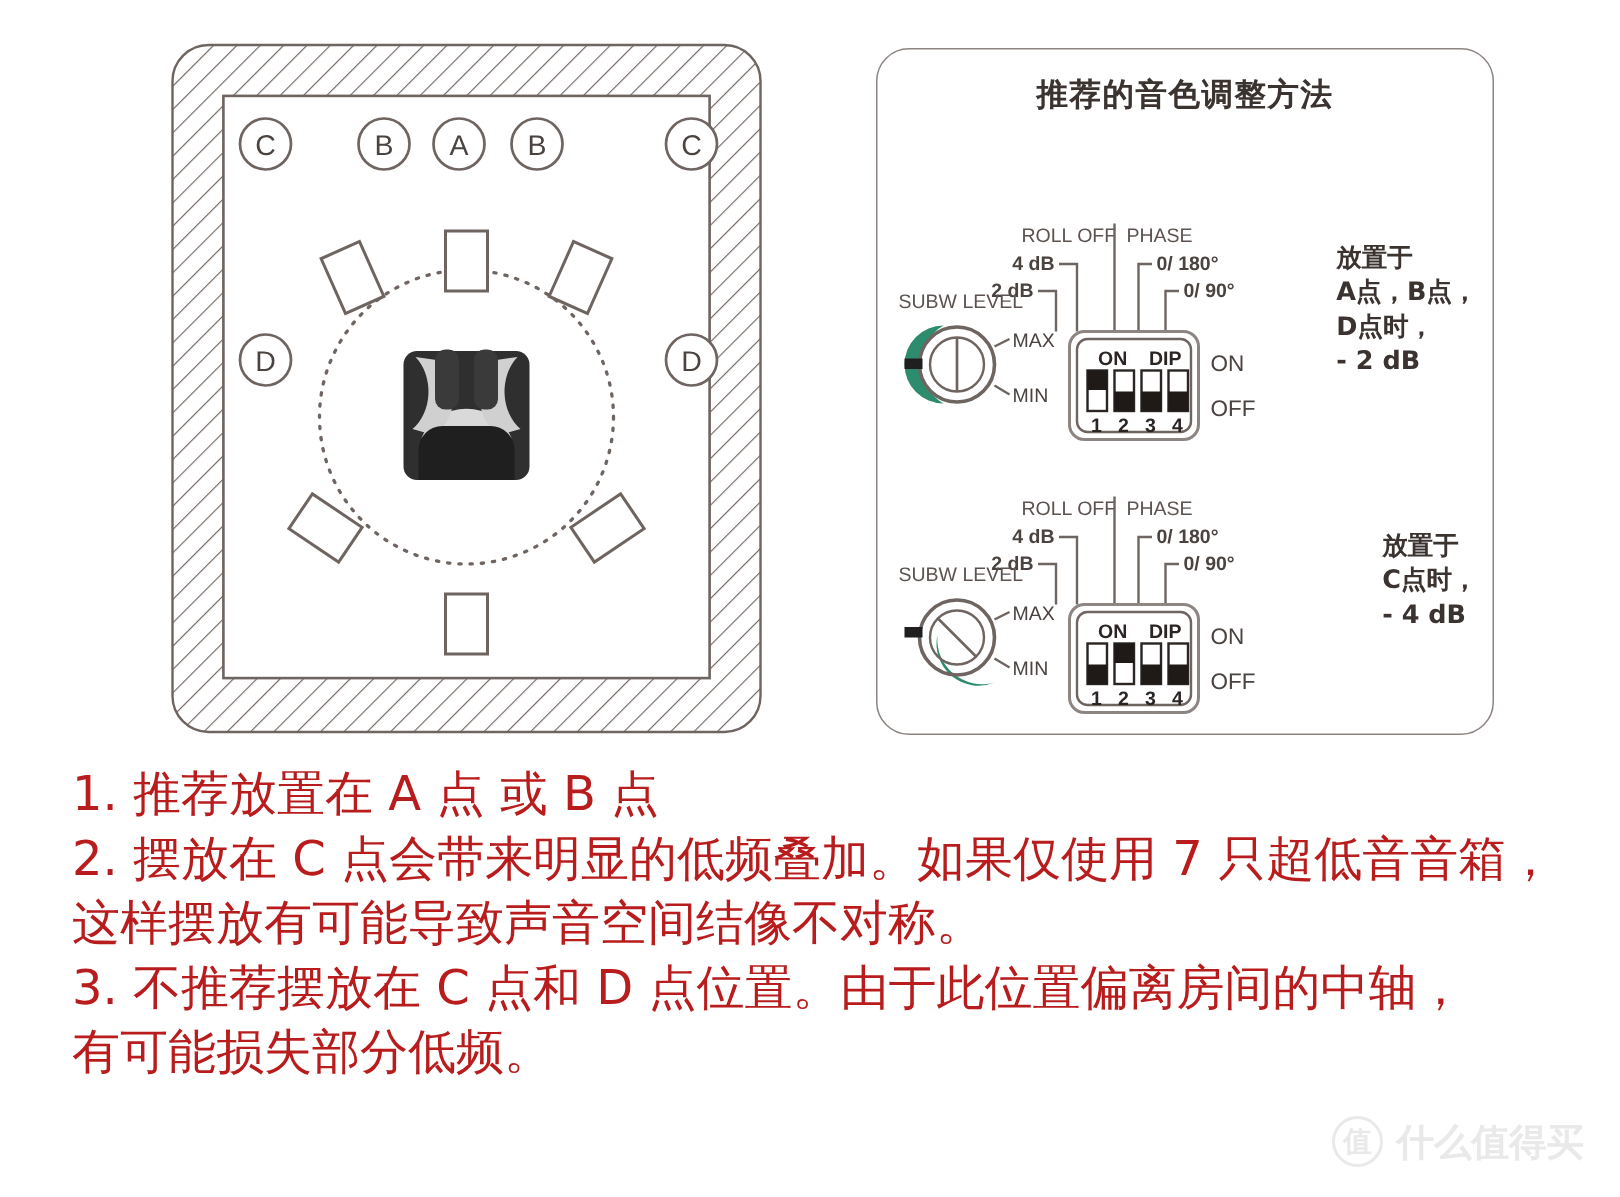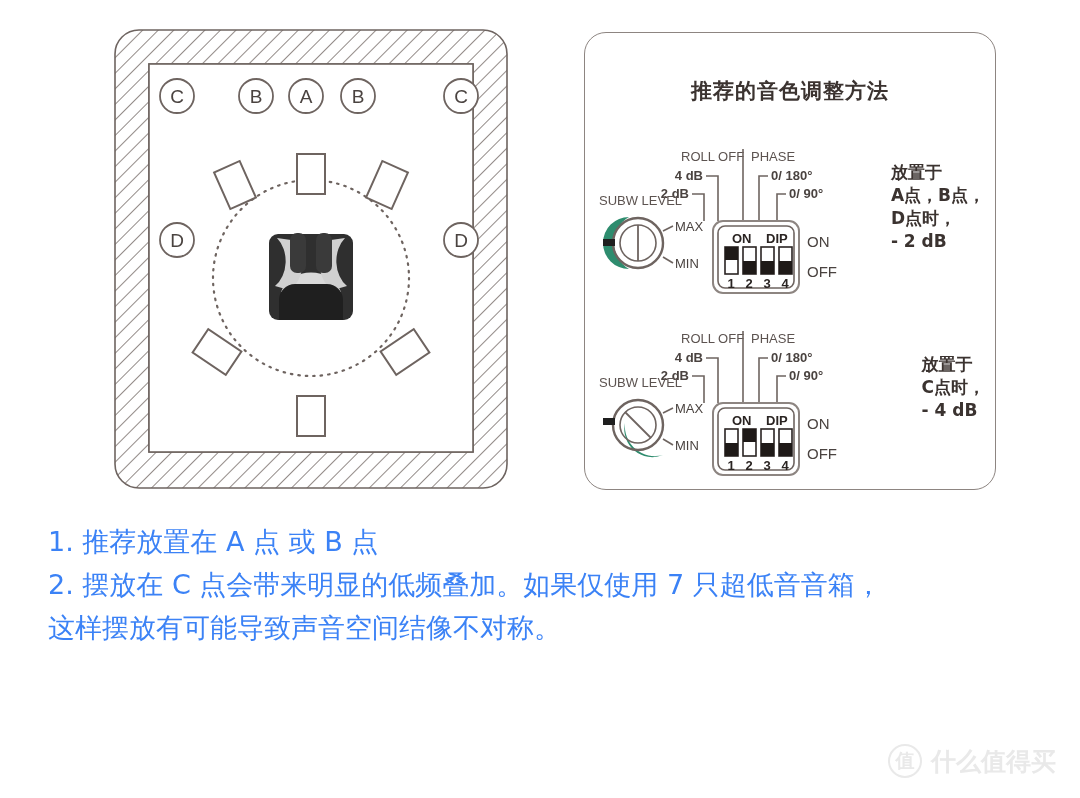--- a/index.html
+++ b/index.html
@@ -24,41 +24,40 @@
     position:absolute;left:584px;top:32px;width:412px;height:458px;
     border:1.6px solid #8d8581;border-radius:22px;background:#fff;
     box-sizing:border-box;
   }
   #panel-title{
     position:absolute;top:16px;left:0;width:100%;
     text-align:center;
     font-family:"DejaVu Sans","Liberation Sans",sans-serif;
     font-weight:bold;font-size:21px;color:#3b3330;
     letter-spacing:1px;
-    margin-top:28px;
   }
   .config-block{position:absolute;left:0;width:412px;height:182px;}
   .config-block.first{top:110px;}
   .config-block.second{top:292px;}
   .config-svg{position:absolute;left:0;top:0;}
 
   .cn-note{
     position:absolute;right:12px;
     font-family:"DejaVu Sans","Liberation Sans",sans-serif;
     font-weight:bold;font-size:17px;line-height:23px;
     color:#3b3330;text-align:left;white-space:pre-line;
   }
   .cn-note.n1{top:18px;}
   .cn-note.n2{top:28px;}
 
   
   #notes{
-    position:absolute;left:48px;top:520px;width:1000px;
-    font-family:"DejaVu Sans","Liberation Sans",sans-serif;
-    font-size:27px;line-height:43px;color:#3b82f6;
+    position:absolute;left:48px;top:508px;width:1000px;
+    font-family:"DejaVu Sans","Liberation Sans",sans-serif;
+    font-size:32px;line-height:43px;color:#b91c1c;
   }
   #notes .note-line{white-space:pre-wrap;}
 
   
   #watermark{
     position:absolute;right:24px;bottom:20px;
     display:flex;align-items:center;gap:9px;
     color:#e9e9e9;
     font-family:"DejaVu Sans","Liberation Sans",sans-serif;
     font-size:25px;font-weight:bold;
@@ -275,20 +274,22 @@
       <div class="cn-note n2">放置于
 C点时，
 - 4 dB</div>
     </div>
   </div>
 
   <div id="notes">
     <div class="note-line">1. 推荐放置在 A 点 或 B 点</div>
     <div class="note-line">2. 摆放在 C 点会带来明显的低频叠加。如果仅使用 7 只超低音音箱，
 这样摆放有可能导致声音空间结像不对称。</div>
+    <div class="note-line">3. 不推荐摆放在 C 点和 D 点位置。由于此位置偏离房间的中轴，
+有可能损失部分低频。</div>
   </div>
 
   <div id="watermark">
     <span class="wm-badge">值</span>
     <span>什么值得买</span>
   </div>
 
 </div>
 
 </body></html>

